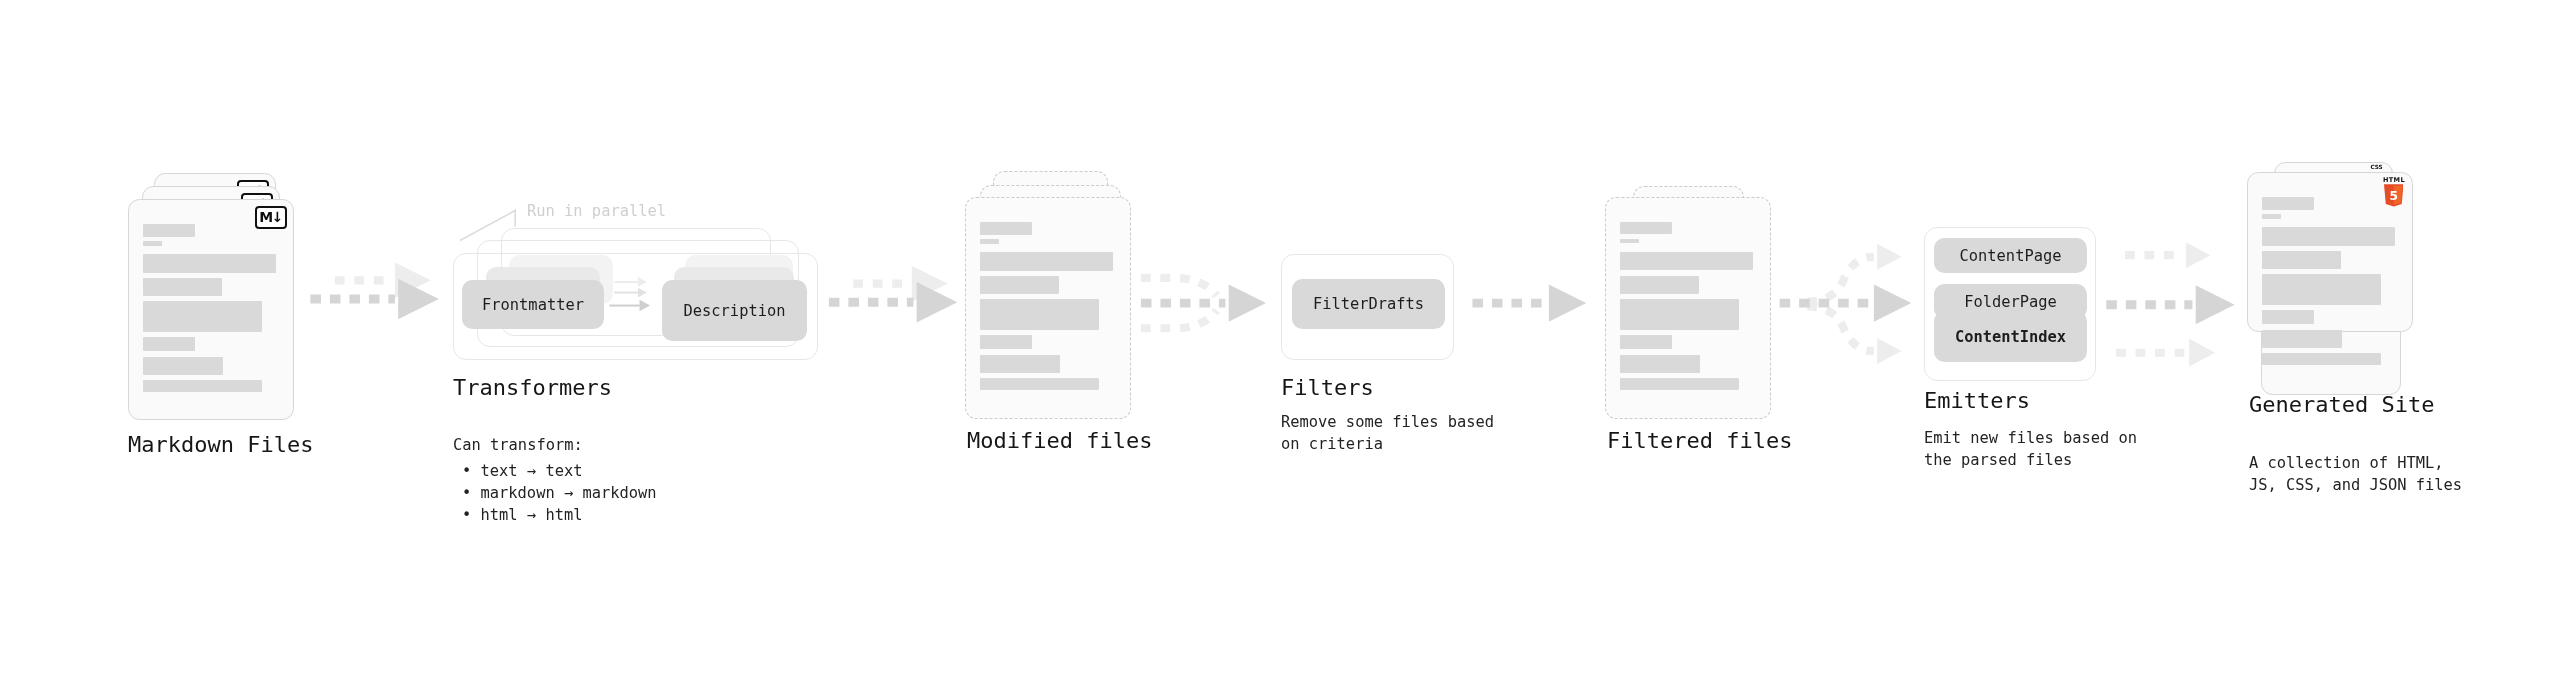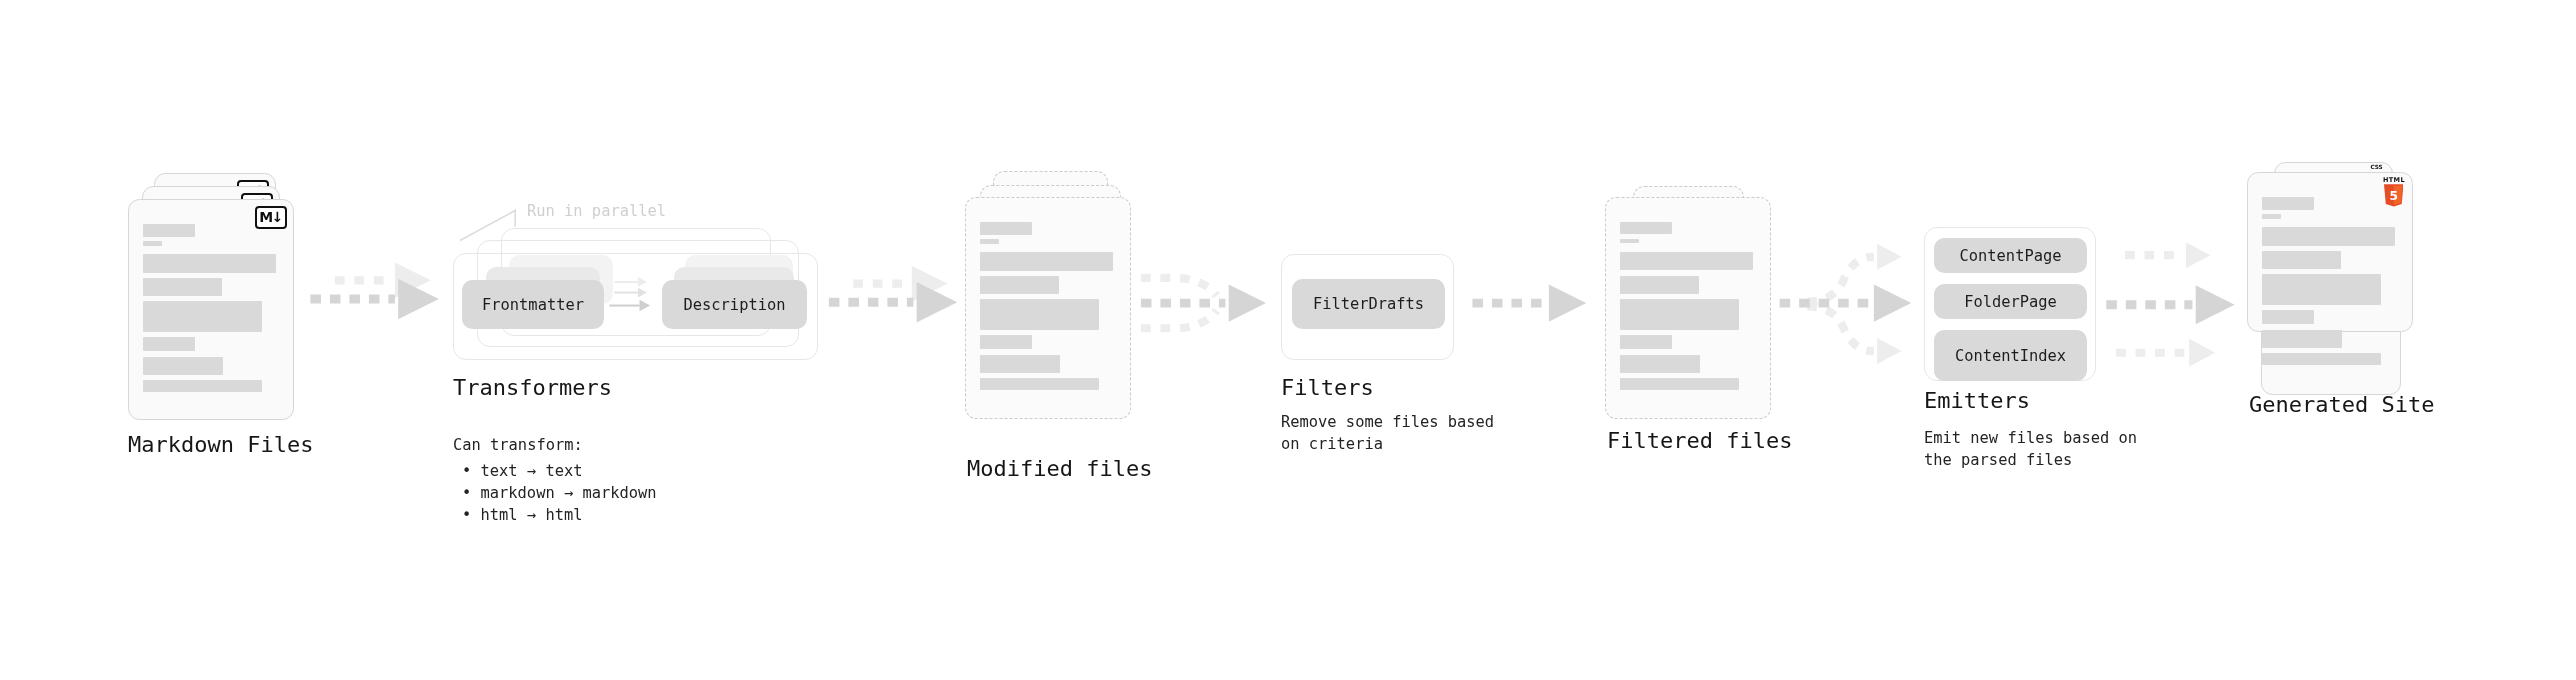--- a/index.html
+++ b/index.html
@@ -141,21 +141,21 @@
     <div class="obox" style="left:501px;top:228px;width:270px;height:108px;"></div>
     <div class="obox" style="left:477px;top:240px;width:322px;height:107px;"></div>
     <div class="obox" style="left:453px;top:253px;width:365px;height:107px;"></div>
 
     <div class="node g2" style="left:509px;top:255px;width:104px;height:49px;"></div>
     <div class="node g1" style="left:486px;top:267px;width:114px;height:49px;"></div>
     <div class="node" style="left:462px;top:280px;width:142px;height:49px;">Frontmatter</div>
 
     <div class="node g2" style="left:685px;top:255px;width:108px;height:49px;"></div>
     <div class="node g1" style="left:674px;top:267px;width:120px;height:49px;"></div>
-    <div class="node" style="left:662px;top:280px;width:145px;height:49px;">Description</div>
+    <div class="node" style="left:662px;top:280px;width:145px;height:61px;">Description</div>
 
     <div class="h1" style="left:453px;top:375px;">Transformers</div>
     <div class="sub" style="left:453px;top:410px;">
       <div class="lead">Can transform:</div>
       <div class="ind">• text → text</div>
       <div class="ind">• markdown → markdown</div>
       <div class="ind">• html → html</div>
     </div>
   </div>
 
@@ -166,21 +166,21 @@
         <div class="bar" style="top: 24.4px; width: 52px; height: 12.2px;"></div>
         <div class="bar" style="top: 41px; width: 18.7px; height: 4.9px;"></div>
         <div class="bar" style="top: 54px; width: 133px; height: 18.7px;"></div>
         <div class="bar" style="top: 78px; width: 79px; height: 18px;"></div>
         <div class="bar" style="top: 101px; width: 119px; height: 31px;"></div>
         <div class="bar" style="top: 137px; width: 52px; height: 14px;"></div>
         <div class="bar" style="top: 157px; width: 80px; height: 18px;"></div>
         <div class="bar" style="top: 180px; width: 119px; height: 12.2px;"></div>
       </div>
   </div>
-  <div class="h1" style="left:967px;top:428px;margin-top:28px;">Modified files</div>
+  <div class="h1" style="left:967px;top:428px;">Modified files</div>
 
   <div>
     <div class="obox" style="left:1281px;top:254px;width:173px;height:106px;"></div>
     <div class="node" style="left:1292px;top:279px;width:153px;height:50px;">FilterDrafts</div>
     <div class="h1" style="left:1281px;top:375px;">Filters</div>
     <div class="sub" style="left:1281px;top:411px;">
       <div>Remove some files based</div>
       <div>on criteria</div>
     </div>
   </div>
@@ -197,21 +197,21 @@
         <div class="bar" style="top: 157px; width: 80px; height: 18px;"></div>
         <div class="bar" style="top: 180px; width: 119px; height: 12.2px;"></div>
       </div>
   </div>
   <div class="h1" style="left:1607px;top:428px;">Filtered files</div>
 
   <div>
     <div class="obox" style="left:1924px;top:227px;width:172px;height:154px;"></div>
     <div class="node" style="left:1934px;top:238px;width:153px;height:35px;">ContentPage</div>
     <div class="node" style="left:1934px;top:284px;width:153px;height:35px;">FolderPage</div>
-    <div class="node" style="left:1934px;top:330px;width:153px;height:51px;">ContentIndex</div>
+    <div class="node" style="left:1934px;top:311px;width:153px;height:51px;font-weight:bold;">ContentIndex</div>
     <div class="h1" style="left:1924px;top:388px;">Emitters</div>
     <div class="sub" style="left:1924px;top:427px;">
       <div>Emit new files based on</div>
       <div>the parsed files</div>
     </div>
   </div>
 
   <div class="abs" style="left:2247px;top:162px;width:166px;height:248px;">
     <div class="card" style="left:27px;top:0;width:119px;height:221px;">
       <div class="badge-css">
@@ -235,15 +235,19 @@
         <div class="bar" style="top: 41px; width: 18.7px; height: 4.9px;"></div>
         <div class="bar" style="top: 54px; width: 133px; height: 18.7px;"></div>
         <div class="bar" style="top: 78px; width: 79px; height: 18px;"></div>
         <div class="bar" style="top: 101px; width: 119px; height: 31px;"></div>
         <div class="bar" style="top: 137px; width: 52px; height: 14px;"></div>
         <div class="bar" style="top: 157px; width: 80px; height: 18px;"></div>
         <div class="bar" style="top: 180px; width: 119px; height: 12.2px;"></div>
       </div>
   </div>
   <div class="h1" style="left:2249px;top:392px;">Generated Site</div>
+  <div class="sub" style="left:2249px;top:452px;">
+    <div>A collection of HTML,</div>
+    <div>JS, CSS, and JSON files</div>
+  </div>
 
 </div>
 
 
 </body></html>

